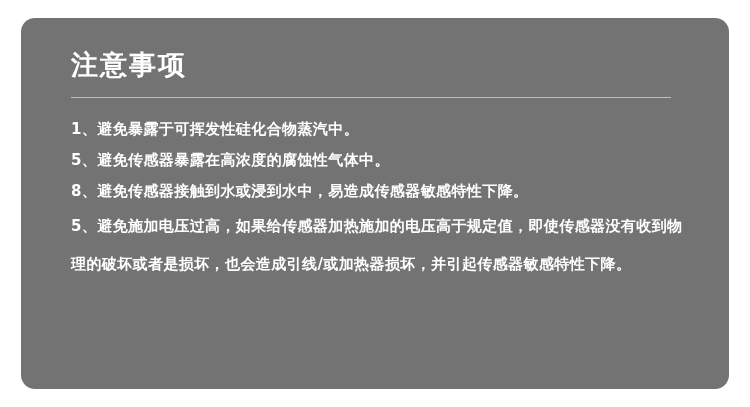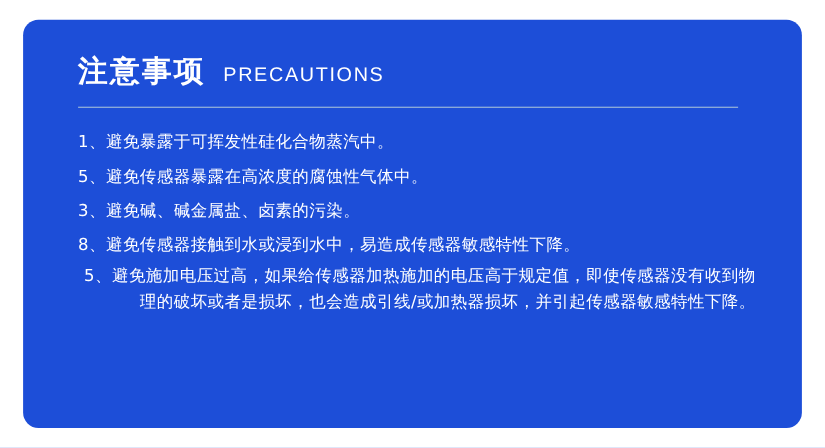--- a/index.html
+++ b/index.html
@@ -18,21 +18,21 @@
     width: 750px;
     height: 407px;
     background: #ffffff;
     box-sizing: border-box;
     padding: 18px 21px;
   }
   .panel {
     position: relative;
     width: 708px;
     height: 371px;
-    background: #1d4ed8;
+    background: #737373;
     border-radius: 14px;
     box-sizing: border-box;
     padding: 34px 42px 20px 50px;
   }
   .heading {
     display: flex;
     align-items: baseline;
     gap: 16px;
   }
   .heading-cn {
@@ -58,44 +58,41 @@
     opacity: 0.85;
   }
   .list {
     margin-top: 16px;
   }
   .list-item {
     color: #ffffff;
     font-size: 15px;
     line-height: 31px;
     letter-spacing: 0.4px;
-    font-weight: normal;
+    font-weight: bold;
     font-family: "DejaVu Sans", "Liberation Sans", sans-serif;
   }
   .list-item.wrap {
-    line-height: 24px;
+    line-height: 38px;
     max-width: 625px;
-    text-align: right;
   }
 </style>
 </head>
 <body>
 
 <div class="page">
   <div class="panel">
 
     <div class="heading">
       <span class="heading-cn">注意事项</span>
-      <span class="heading-en">PRECAUTIONS</span>
     </div>
 
     <div class="divider"></div>
 
     <div class="list">
       <div class="list-item">1、避免暴露于可挥发性硅化合物蒸汽中。</div>
       <div class="list-item">5、避免传感器暴露在高浓度的腐蚀性气体中。</div>
-      <div class="list-item">3、避免碱、碱金属盐、卤素的污染。</div>
       <div class="list-item">8、避免传感器接触到水或浸到水中，易造成传感器敏感特性下降。</div>
       <div class="list-item wrap">5、避免施加电压过高，如果给传感器加热施加的电压高于规定值，即使传感器没有收到物理的破坏或者是损坏，也会造成引线/或加热器损坏，并引起传感器敏感特性下降。</div>
     </div>
 
   </div>
 </div>
 
 </body></html>

